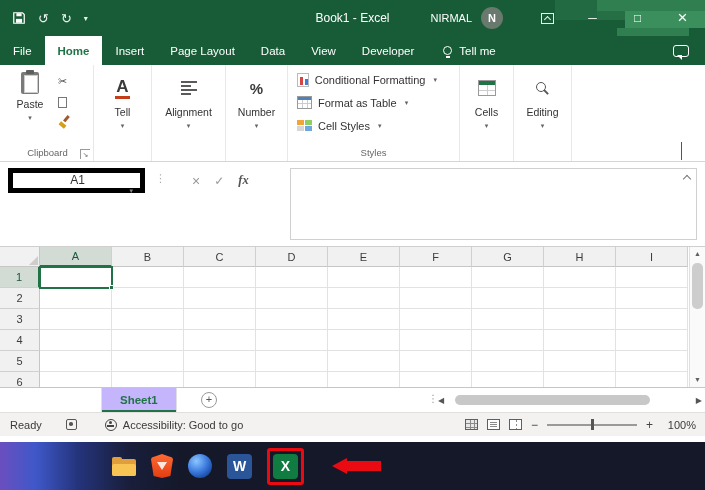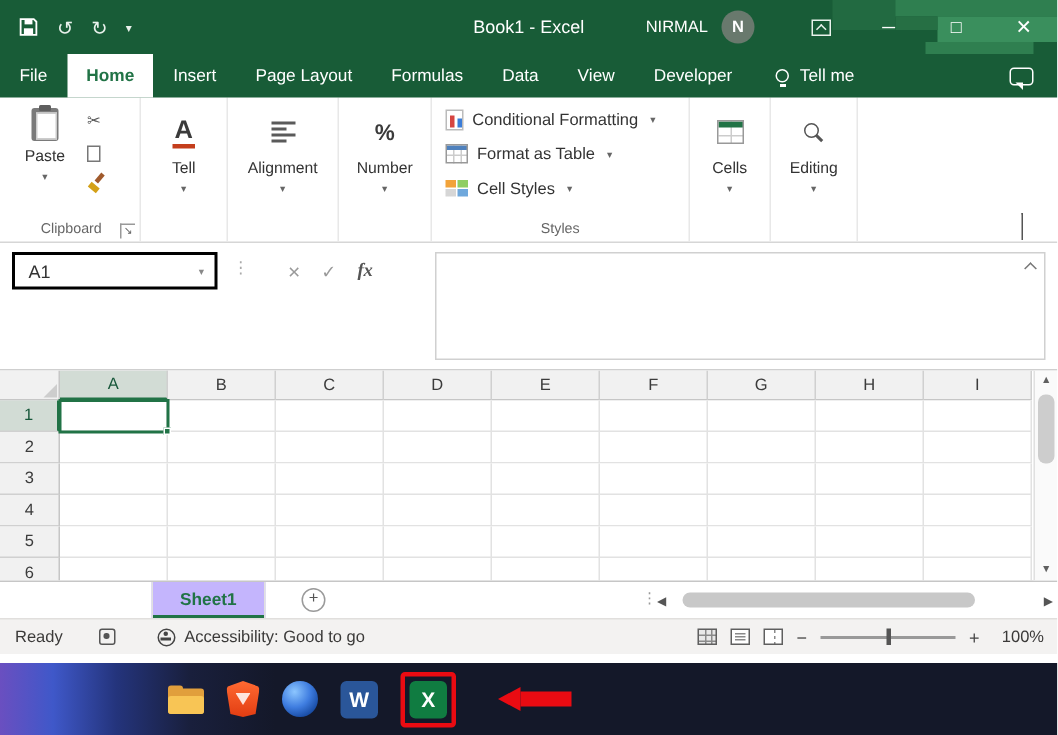--- a/index.html
+++ b/index.html
@@ -94,21 +94,21 @@
   .cs-ic { width:15px; height:13px; background:
       linear-gradient(#f2a33a,#f2a33a) 0 1px/7px 5px no-repeat,
       linear-gradient(#8fce63,#8fce63) 8px 1px/7px 5px no-repeat,
       linear-gradient(#d6d6d6,#d6d6d6) 0 7px/7px 5px no-repeat,
       linear-gradient(#6fa8dc,#6fa8dc) 8px 7px/7px 5px no-repeat; }
   .collapse-ribbon { position:absolute; right:16px; bottom:10px; width:8px; height:8px; }
   .chev-up { width:7px; height:7px; border-left:1.6px solid #555; border-top:1.6px solid #555; transform:rotate(45deg); }
 
   
   .fbar { position:absolute; left:0; top:162px; width:100%; height:84px; background:#fff; }
-  .namebox { position:absolute; left:8px; top:6px; width:137px; height:25px; border:2px solid #000000; display:flex; align-items:center; padding:0 7px 0 9px; font-size:12px; color:#333; }
+  .namebox { position:absolute; left:8px; top:6px; width:137px; height:25px; border:5px solid #000000; display:flex; align-items:center; padding:0 7px 0 9px; font-size:12px; color:#333;flex-direction:column; }
   .nb-chev { margin-left:auto; font-size:7px; color:#888; }
   .fb-dots { position:absolute; left:155px; top:10px; font-size:11px; color:#aaa; }
   .fb-btns { position:absolute; left:192px; top:6px; height:25px; display:flex; align-items:center; gap:14px; }
   .fb-x { font-size:14px; color:#9a9a9a; }
   .fb-check { font-size:12px; color:#9a9a9a; }
   .fb-fx { font-size:12.5px; color:#555; font-style:italic; font-weight:bold; font-family:"Liberation Serif",serif; }
   .fx-input { position:absolute; left:290px; top:6px; right:8px; height:72px; border:1px solid #d0d0d0; }
   .fx-chev { position:absolute; right:6px; top:7px; width:6px; height:6px; border-left:1.4px solid #777; border-top:1.4px solid #777; transform:rotate(45deg); }
 
   
@@ -229,21 +229,20 @@
       <span class="win-btn max">□</span>
       <span class="win-btn cls">×</span>
     </div>
   </div>
 
   <div class="tabrow">
     <div class="tab">File</div>
     <div class="tab active">Home</div>
     <div class="tab">Insert</div>
     <div class="tab">Page Layout</div>
-    <div class="tab">Formulas</div>
     <div class="tab">Data</div>
     <div class="tab">View</div>
     <div class="tab">Developer</div>
     <div class="tellme">
       <span class="bulb"></span>
       <span>Tell me</span>
     </div>
     <div class="comment-btn">
       <span class="bubble"></span>
     </div>

